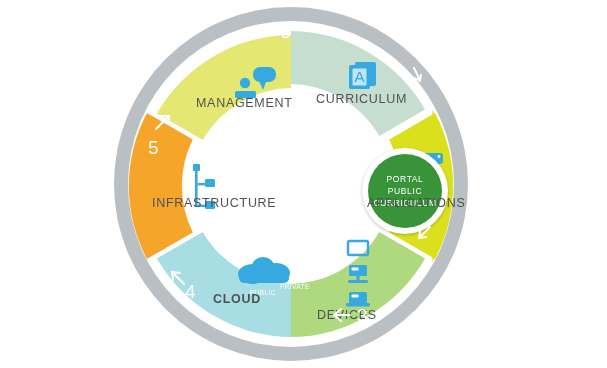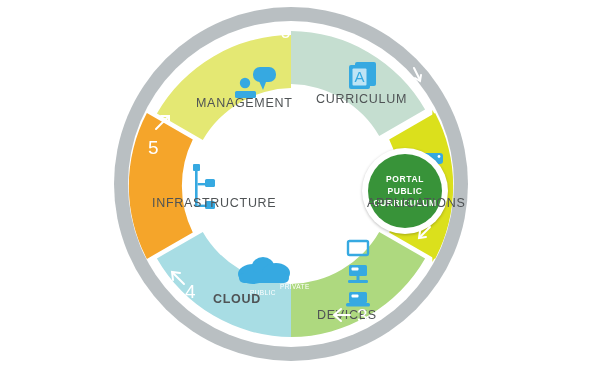--- a/index.html
+++ b/index.html
@@ -7,21 +7,21 @@
   #stage{position:relative;width:607px;height:368px;}
   .wheel{position:absolute;left:114px;top:7px;width:354px;height:354px;border-radius:50%;
          background:#b9bfc2;box-shadow:0 0 0 0 transparent;}
   .wheel-inner{position:absolute;left:14px;top:14px;width:326px;height:326px;border-radius:50%;
          background:#ffffff;overflow:hidden;}
   .seg{position:absolute;left:0;top:0;width:326px;height:326px;}
   .hub-ring{position:absolute;left:248px;top:141px;width:86px;height:86px;border-radius:50%;
         background:#ffffff;box-shadow:0 1px 3px rgba(0,0,0,.25);}
   .hub{position:absolute;left:6px;top:6px;width:74px;height:74px;border-radius:50%;
         background:#389339;display:flex;flex-direction:column;align-items:center;justify-content:center;}
-  .hub span{color:#ffffff;font-size:8.5px;letter-spacing:.6px;line-height:12px;text-align:center;font-weight:bold;}
+  .hub span{color:#ffffff;font-size:8.5px;letter-spacing:.6px;line-height:12px;text-align:center;}
   .lbl{position:absolute;color:#4f5355;font-size:12.5px;letter-spacing:.7px;white-space:nowrap;}
   .num{position:absolute;color:#ffffff;font-size:19px;line-height:19px;}
   .arw{position:absolute;color:#ffffff;}
   .icon{position:absolute;}
   .cap{position:absolute;color:#ffffff;font-size:6.5px;letter-spacing:.4px;}
   .l-mgmt{left:196px;top:96px;}
   .l-curr{left:316px;top:92px;}
   .l-apps{left:367px;top:196px;}
   .l-dev{left:317px;top:308px;}
   .l-cloud{left:213px;top:292px;font-weight:bold;}

